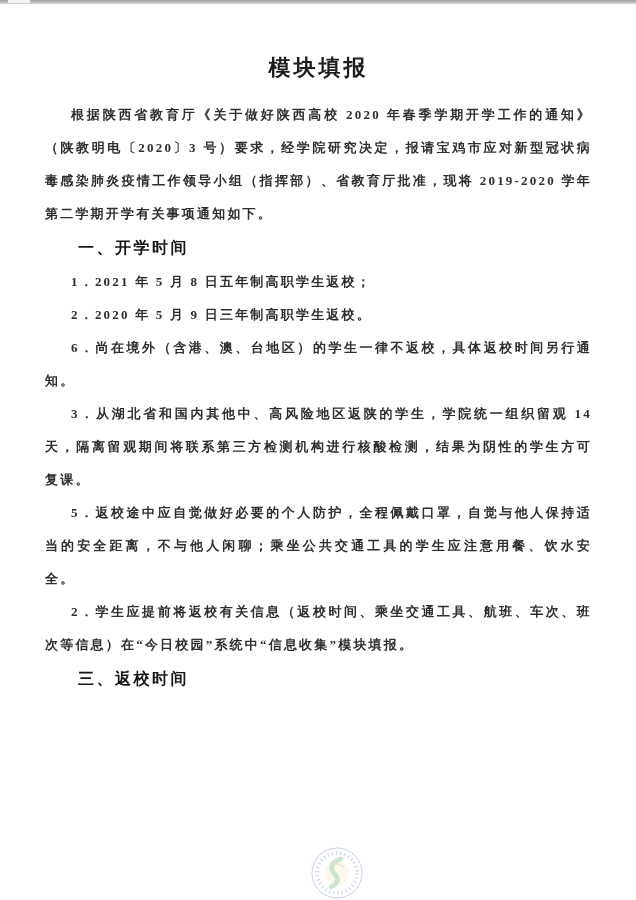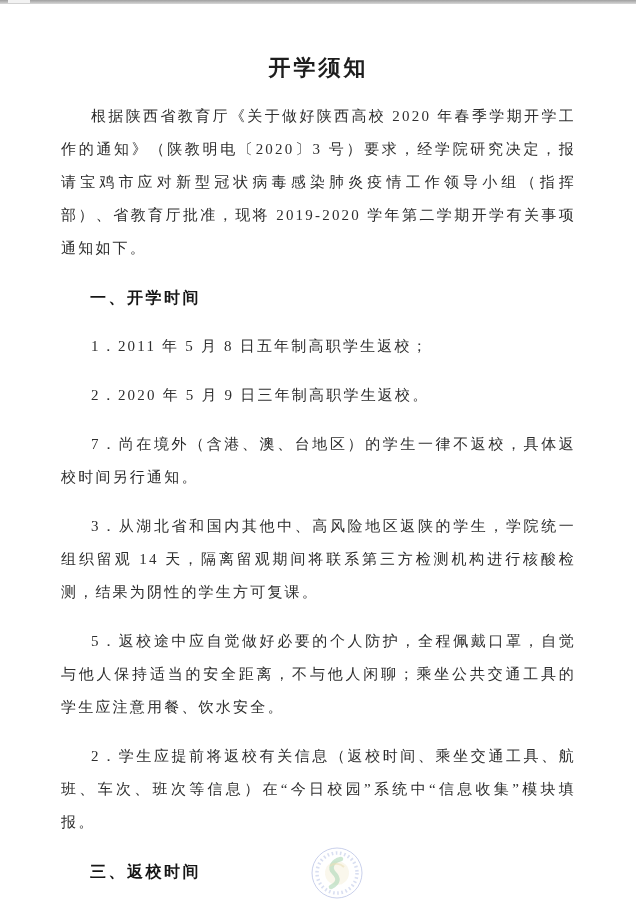--- a/index.html
+++ b/index.html
@@ -38,30 +38,31 @@
     margin: 0 0 14px 0;
     font-family: "Liberation Sans", "DejaVu Sans", sans-serif;
     font-size: 22px;
     font-weight: 700;
     line-height: 32px;
     text-align: center;
     letter-spacing: 3px;
     color: #1d1d1d;
   }
   .para {
-    margin: 16px;
-    font-size: 15px;
+    margin: 0;
+    font-size: 13px;
     line-height: 33px;
     letter-spacing: 2.2px;
     text-indent: 2em;
     text-align: justify;
     color: #2e2e2e;
+    font-weight: bold;
   }
   .section-heading {
-    margin: 13px;
+    margin: 1px;
     font-family: Liberation Serif, serif;
     font-size: 16px;
     font-weight: 700;
     line-height: 33px;
     letter-spacing: 2.5px;
     text-indent: 2em;
     color: #161616;
   }
   .seal {
     position: absolute;
@@ -75,29 +76,29 @@
 </head>
 <body>
 
 <div class="page">
 
   <div class="scan-edge"></div>
   <div class="scan-edge-notch"></div>
 
   <div class="content">
 
-    <h1 class="doc-title">开学须知</h1>
+    <h1 class="doc-title">模块填报</h1>
 
     <p class="para">根据陕西省教育厅《关于做好陕西高校 2020 年春季学期开学工作的通知》（陕教明电〔2020〕3 号）要求，经学院研究决定，报请宝鸡市应对新型冠状病毒感染肺炎疫情工作领导小组（指挥部）、省教育厅批准，现将 2019-2020 学年第二学期开学有关事项通知如下。</p>
 
     <h2 class="section-heading">一、开学时间</h2>
-    <p class="para">1．2011 年 5 月 8 日五年制高职学生返校；</p>
+    <p class="para">1．2021 年 5 月 8 日五年制高职学生返校；</p>
     <p class="para">2．2020 年 5 月 9 日三年制高职学生返校。</p>
 
-    <p class="para">7．尚在境外（含港、澳、台地区）的学生一律不返校，具体返校时间另行通知。</p>
+    <p class="para">6．尚在境外（含港、澳、台地区）的学生一律不返校，具体返校时间另行通知。</p>
     <p class="para">3．从湖北省和国内其他中、高风险地区返陕的学生，学院统一组织留观 14 天，隔离留观期间将联系第三方检测机构进行核酸检测，结果为阴性的学生方可复课。</p>
     <p class="para">5．返校途中应自觉做好必要的个人防护，全程佩戴口罩，自觉与他人保持适当的安全距离，不与他人闲聊；乘坐公共交通工具的学生应注意用餐、饮水安全。</p>
     <p class="para">2．学生应提前将返校有关信息（返校时间、乘坐交通工具、航班、车次、班次等信息）在“今日校园”系统中“信息收集”模块填报。</p>
 
     <h2 class="section-heading">三、返校时间</h2>
 
   </div>
 
   <div class="seal">
     <svg width="54" height="54" viewBox="0 0 54 54">

